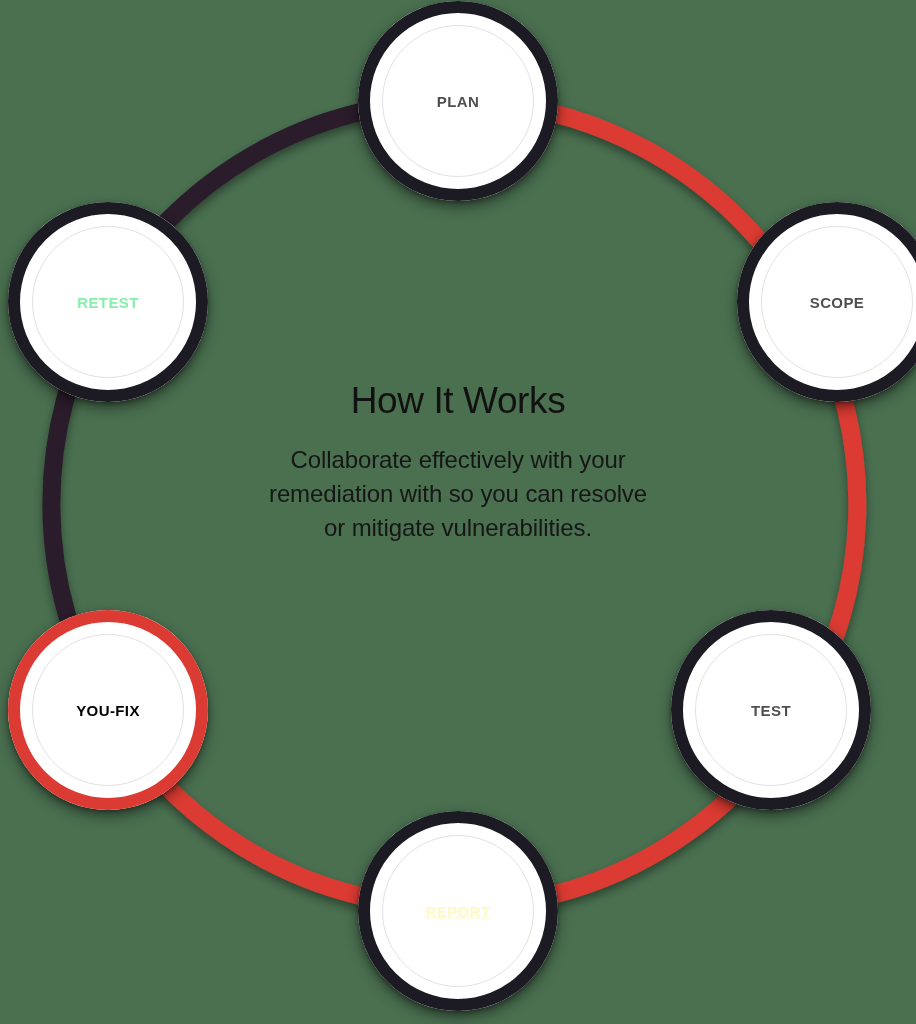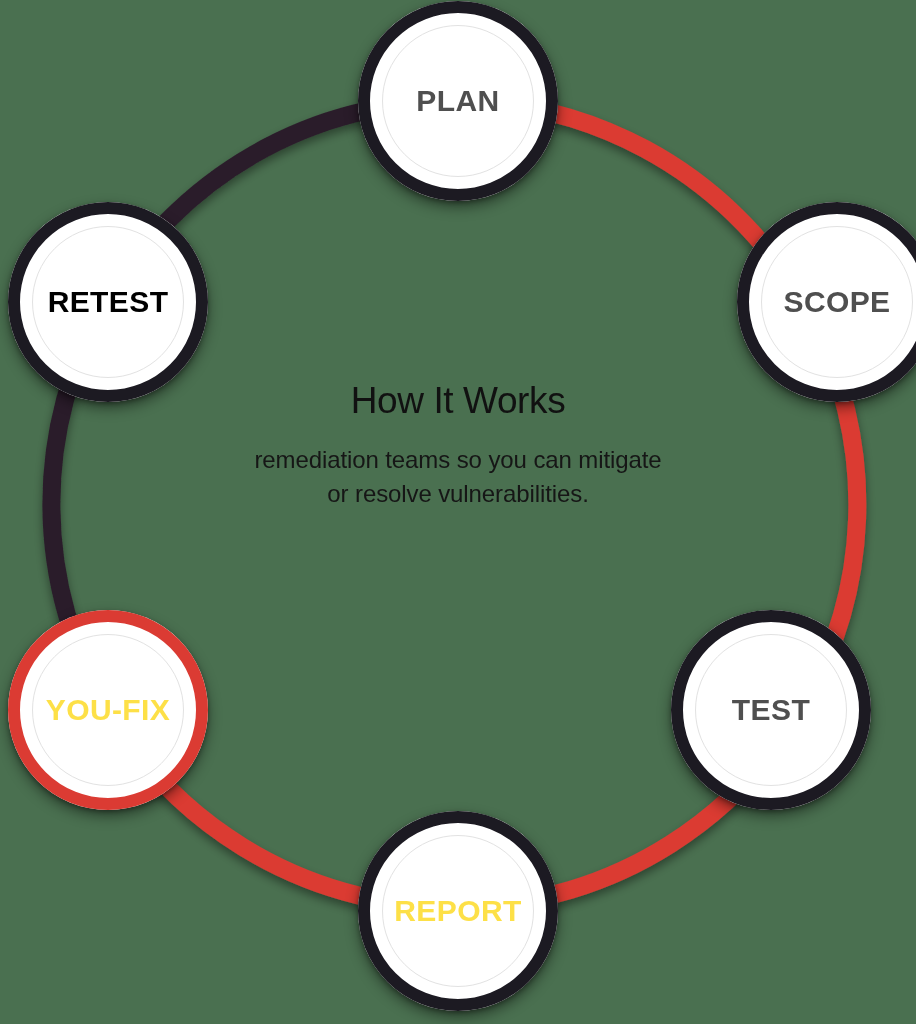--- a/index.html
+++ b/index.html
@@ -72,21 +72,21 @@
     width:152px; height:152px;
     margin-left:-76px; margin-top:-76px;
     border-radius:50%;
     border:1px solid #E2E2E2;
   }
   .node .label {
     position:absolute;
     left:0; right:0; top:50%;
     transform:translateY(-50%);
     text-align:center;
-    font-size:30px;
+    font-size:15px;
     font-weight:700;
     color:#4F4F4F;
     letter-spacing:0.4px;
     white-space:nowrap;
   }
 </style>
 </head>
 <body style="background: rgb(74, 112, 80);">
 
 <div id="stage">
@@ -99,22 +99,23 @@
     </defs>
 
     <path id="arc-red" fill="none" stroke-linecap="butt" stroke-width="18" filter="url(#arcShadow)" d="M 458 101 A 403 403 0 1 1 108 710" stroke="#DB3B33"></path>
 
     <path id="arc-dark" fill="none" stroke-linecap="butt" stroke-width="18" filter="url(#arcShadow)" d="M 458 101 A 403 403 0 0 0 108 710" stroke="#2B1E2B"></path>
   </svg>
 
   <div class="center-copy">
     <div class="center-title">How It Works</div>
     <div class="center-sub">
-      <span class="ln">remediation teams so you can mitigate</span>
-      <span class="ln">or resolve vulnerabilities.</span>
+      <span class="ln">Collaborate effectively with your</span>
+      <span class="ln">remediation with so you can resolve</span>
+      <span class="ln">or mitigate vulnerabilities.</span>
     </div>
   </div>
 
   <div class="node" id="node-plan" style="left: 458px; top: 101px; --ringcol: #1C1A22;">
     <div class="ring"></div>
     <div class="inner-circle"></div>
     <div class="label" style="color: rgb(79, 79, 79);">PLAN</div>
   </div>
 
   <div class="node" id="node-scope" style="left: 837px; top: 302px; --ringcol: #1C1A22;">
@@ -125,28 +126,28 @@
 
   <div class="node" id="node-test" style="left: 771px; top: 710px; --ringcol: #1C1A22;">
     <div class="ring"></div>
     <div class="inner-circle"></div>
     <div class="label" style="color: rgb(79, 79, 79);">TEST</div>
   </div>
 
   <div class="node" id="node-report" style="left: 458px; top: 911px; --ringcol: #1C1A22;">
     <div class="ring"></div>
     <div class="inner-circle"></div>
-    <div class="label" style="color: #fde047;">REPORT</div>
+    <div class="label" style="color: #fef9c3; text-decoration: underline;">REPORT</div>
   </div>
 
   <div class="node" id="node-you-fix" style="left: 108px; top: 710px; --ringcol: #DB3B33;">
     <div class="ring"></div>
     <div class="inner-circle"></div>
-    <div class="label" style="color: #fde047;">YOU-FIX</div>
+    <div class="label" style="color: #000000;">YOU-FIX</div>
   </div>
 
   <div class="node" id="node-retest" style="left: 108px; top: 302px; --ringcol: #1C1A22;">
     <div class="ring"></div>
     <div class="inner-circle"></div>
-    <div class="label" style="color: #000000;">RETEST</div>
+    <div class="label" style="color: #86efac;">RETEST</div>
   </div>
 
 </div>
 
 </body></html>

